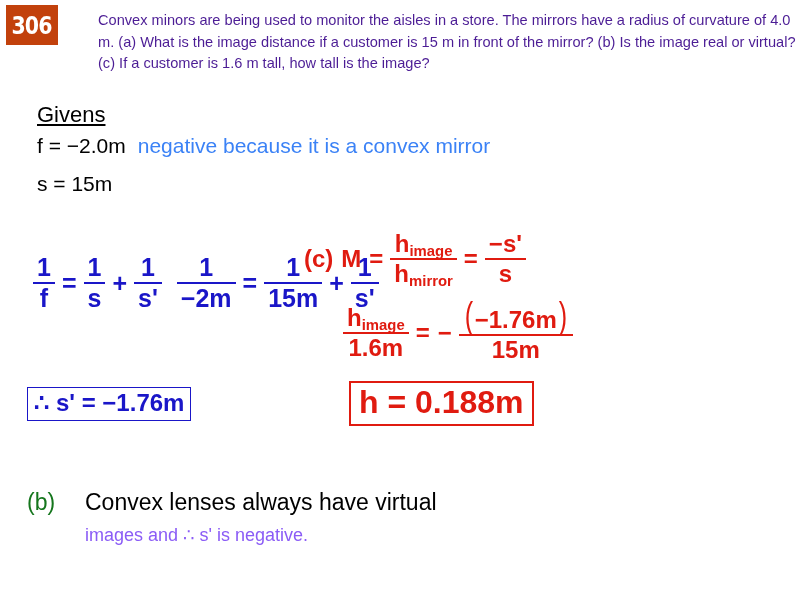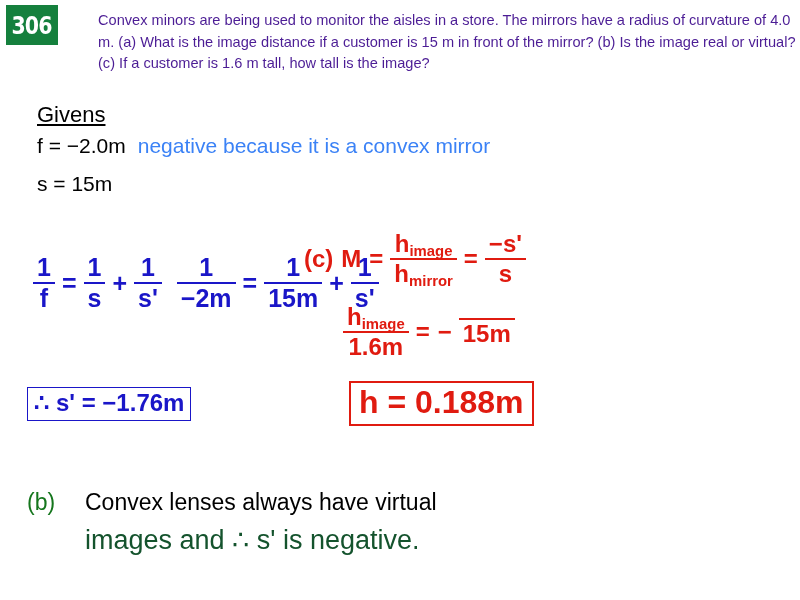--- a/index.html
+++ b/index.html
@@ -15,21 +15,21 @@
     position: relative;
   }
 
   
   #badge {
     position: absolute;
     left: 6px;
     top: 5px;
     width: 52px;
     height: 40px;
-    background: #15803d;
+    background: #c2410c;
     display: flex;
     align-items: center;
     justify-content: center;
   }
   #badge .num {
     color: #ffffff;
     font-family: "DejaVu Sans", sans-serif;
     font-weight: bold;
     font-size: 25px;
     letter-spacing: -1px;
@@ -190,22 +190,22 @@
     left: 85px;
     top: 489px;
     color: #000000;
     font-size: 23px;
     white-space: nowrap;
   }
   #green-line2 {
     position: absolute;
     left: 85px;
     top: 524px;
-    color: #14532d;
-    font-size: 27px;
+    color: #8b5cf6;
+    font-size: 18px;
     white-space: nowrap;
   }
 </style>
 </head>
 <body>
 
 <div id="badge">
   <span class="num">306</span>
 </div>
 
@@ -287,20 +287,21 @@
 <div id="red-eq2">
   <span class="mathrow">
     <span class="frac">
       <span class="num"><span>h</span><sub class="sbs">image</sub></span>
       <span class="bar"></span>
       <span class="den">1.6m</span>
     </span>
     <span class="op">=</span>
     <span class="op">−</span>
     <span class="frac">
+      <span class="num"><span class="paren">(</span><span>−1.76m</span><span class="paren">)</span></span>
       <span class="bar"></span>
       <span class="den">15m</span>
     </span>
   </span>
 </div>
 
 <div id="red-answer">h = 0.188m</div>
 
 <div id="green-label">(b)</div>
 <div id="green-line1">Convex lenses always have virtual</div>

